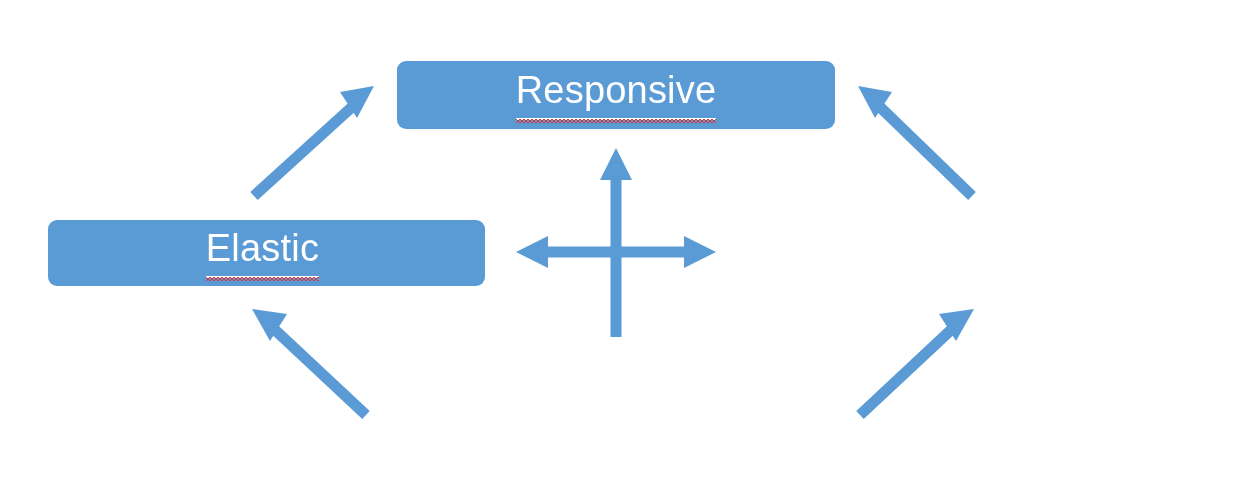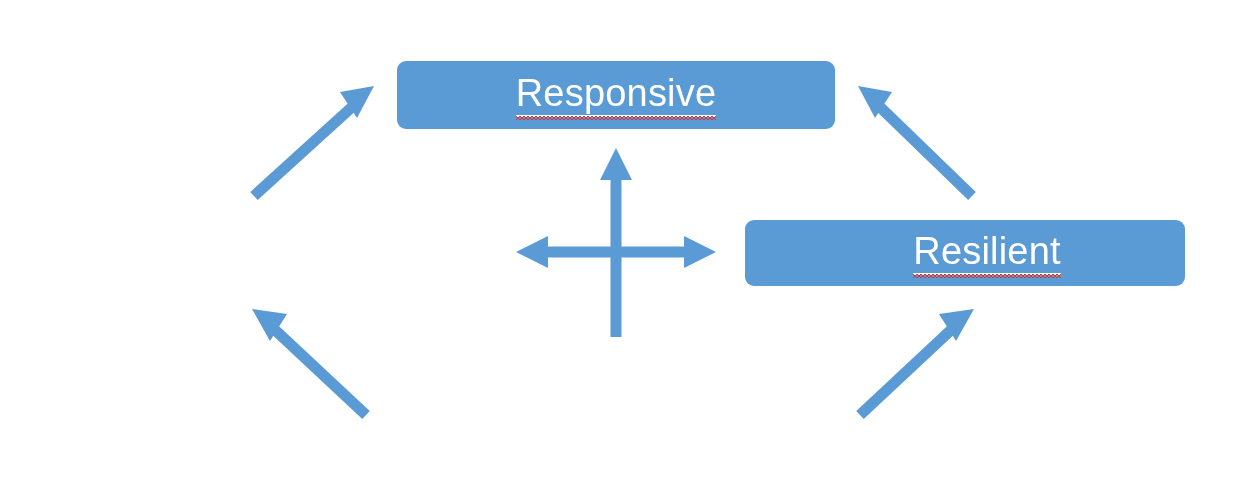--- a/index.html
+++ b/index.html
@@ -33,21 +33,21 @@
     font-weight: 400;
     line-height: 1.1;
     white-space: nowrap;
     letter-spacing: 0.2px;
   }
   
   .sp {
     position: relative;
     display: inline-block;
     border-bottom: 2px solid #ffffff;
-    padding-bottom: 1px;
+    padding-bottom: 7px;
   }
   .sp::after {
     content: "";
     position: absolute;
     left: 0;
     right: 0;
     bottom: -5px;
     height: 4px;
     background-image:
       linear-gradient(45deg, transparent 42%, #e03030 42%, #e03030 58%, transparent 58%),
@@ -113,19 +113,19 @@
       <line x1="536" y1="252" x2="696" y2="252" stroke="#5b9bd5" stroke-width="11" stroke-linecap="butt"></line>
       <polygon points="516,252 548,236 548,268" fill="#5b9bd5"></polygon>
       <polygon points="716,252 684,236 684,268" fill="#5b9bd5"></polygon>
     </g>
   </svg>
 
   <div class="node-box" id="box-responsive">
     <span class="node-label"><span class="sp">Responsive</span></span>
   </div>
 
+  <div class="node-box" id="box-elastic">
+    <span class="node-label"><span class="sp">Elastic</span></span>
+  </div>
 
-  <div class="node-box" id="box-resilient">
-    <span class="node-label"><span class="sp">Resilient</span></span>
-  </div>
 
 
 </div>
 
 </body></html>

